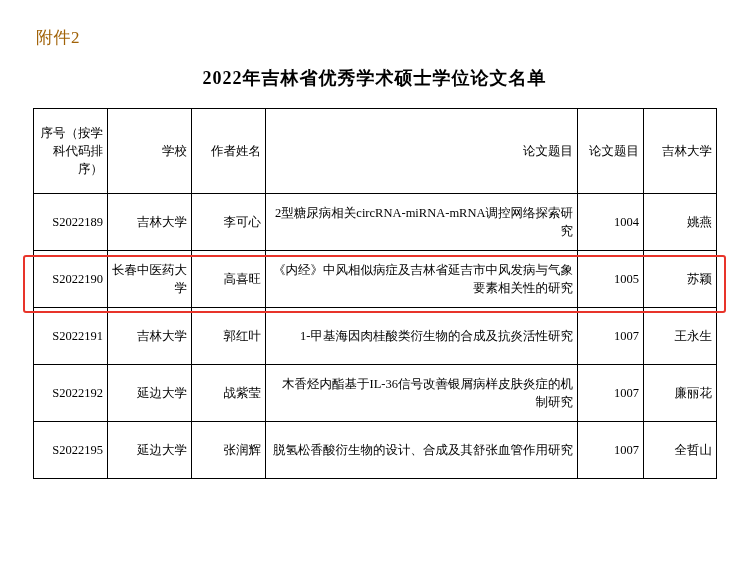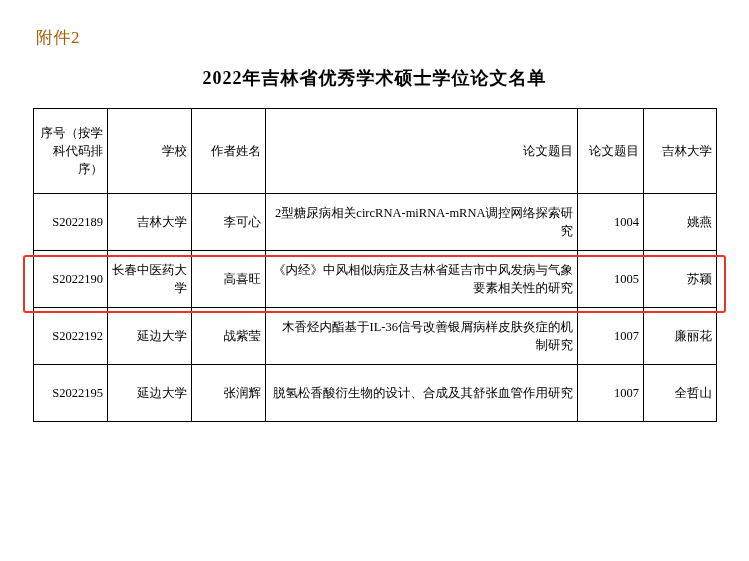--- a/index.html
+++ b/index.html
@@ -132,20 +132,28 @@
         </tr>
         <tr>
           <td>S2022190</td>
           <td>长春中医药大学</td>
           <td>高喜旺</td>
           <td class="title-cell">《内经》中风相似病症及吉林省延吉市中风发病与气象要素相关性的研究</td>
           <td>1005</td>
           <td>苏颖</td>
         </tr>
         <tr>
+          <td>S2022191</td>
+          <td>吉林大学</td>
+          <td>郭红叶</td>
+          <td class="title-cell">1-甲基海因肉桂酸类衍生物的合成及抗炎活性研究</td>
+          <td>1007</td>
+          <td>王永生</td>
+        </tr>
+        <tr>
           <td>S2022192</td>
           <td>延边大学</td>
           <td>战紫莹</td>
           <td class="title-cell">木香烃内酯基于IL-36信号改善银屑病样皮肤炎症的机制研究</td>
           <td>1007</td>
           <td>廉丽花</td>
         </tr>
         <tr>
           <td>S2022195</td>
           <td>延边大学</td>

